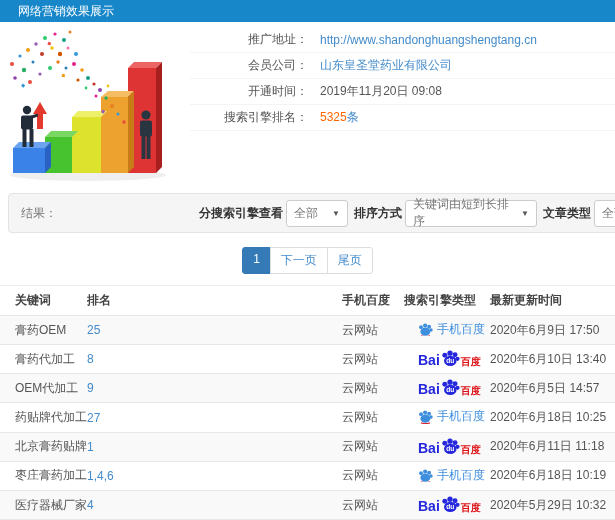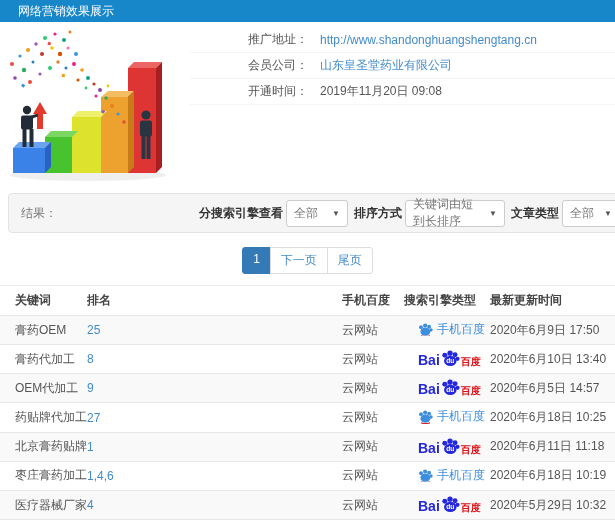--- a/index.html
+++ b/index.html
@@ -19,21 +19,21 @@
   .info-link{color:var(--link);text-decoration:none;cursor:pointer;}
   .orange{color:var(--orange);}
   .filter-bar{position:relative;margin:7px 0 0 8px;width:628px;height:40px;background:#f5f5f5;
     border:1px solid #e3e3e3;border-radius:4px;display:flex;align-items:center;padding:0 12px;}
   .result-label{color:#777;}
   .filter-controls{position:absolute;left:190px;display:flex;align-items:center;}
   .filter-label{font-weight:bold;color:#333;margin:0 3px 0 6px;white-space:nowrap;}
   .select{background:#fff;border:1px solid #ccc;border-radius:3px;height:27px;display:flex;align-items:center;
     justify-content:space-between;padding:0 7px;color:#777;cursor:pointer;flex:none;}
   .select .caret{font-size:8px;color:#555;margin-left:6px;}
-  .sel-engine{width:62px;} .sel-sort{width:100px;} .sel-article{width:58px;}
+  .sel-engine{width:62px;} .sel-sort{width:132px;} .sel-article{width:58px;}
   .pagination{display:flex;justify-content:center;margin:14px 0 11px;}
   .pg{border:1px solid #ddd;background:#fff;color:var(--link);padding:4px 10px;margin-left:-1px;cursor:pointer;white-space:nowrap;}
   .pg.first{border-radius:3px 0 0 3px;margin-left:0;}
   .pg.last{border-radius:0 3px 3px 0;}
   .pg.active{background:var(--pg-active);border-color:var(--pg-active);color:#fff;}
   table.results{width:615px;border-collapse:collapse;table-layout:fixed;}
   .results th{font-weight:bold;color:#444;text-align:left;padding:6px 0;border-top:1px solid #ececec;
     border-bottom:1px solid #e7e7e7;font-size:12px;font-family:Liberation Serif, serif;}
   .results td{padding:5px 0;border-bottom:1px solid #e7e7e7;color:#555;height:26px;vertical-align:middle;}
   .results tbody tr:nth-child(odd){background:#f9f9f9;}
@@ -141,20 +141,26 @@
       <a class="info-link info-val">http://www.shandonghuangshengtang.cn</a>
     </div>
     <div class="info-row">
       <span class="info-label">会员公司：</span>
       <a class="info-link info-val">山东皇圣堂药业有限公司</a>
     </div>
     <div class="info-row">
       <span class="info-label">开通时间：</span>
       <span class="info-val">2019年11月20日 09:08</span>
     </div>
+    <div class="info-row">
+      <span class="info-label">搜索引擎排名：</span>
+      <span class="info-val">
+        <span class="orange">5325</span><a class="info-link">条</a>
+      </span>
+    </div>
   </div>
 </div>
 
 <div class="filter-bar">
   <span class="result-label">结果：</span>
   <div class="filter-controls">
     <span class="filter-label" style="margin-left:0">分搜索引擎查看</span>
     <div class="select sel-engine">
       <span>全部</span>
       <span class="caret">▼</span>

